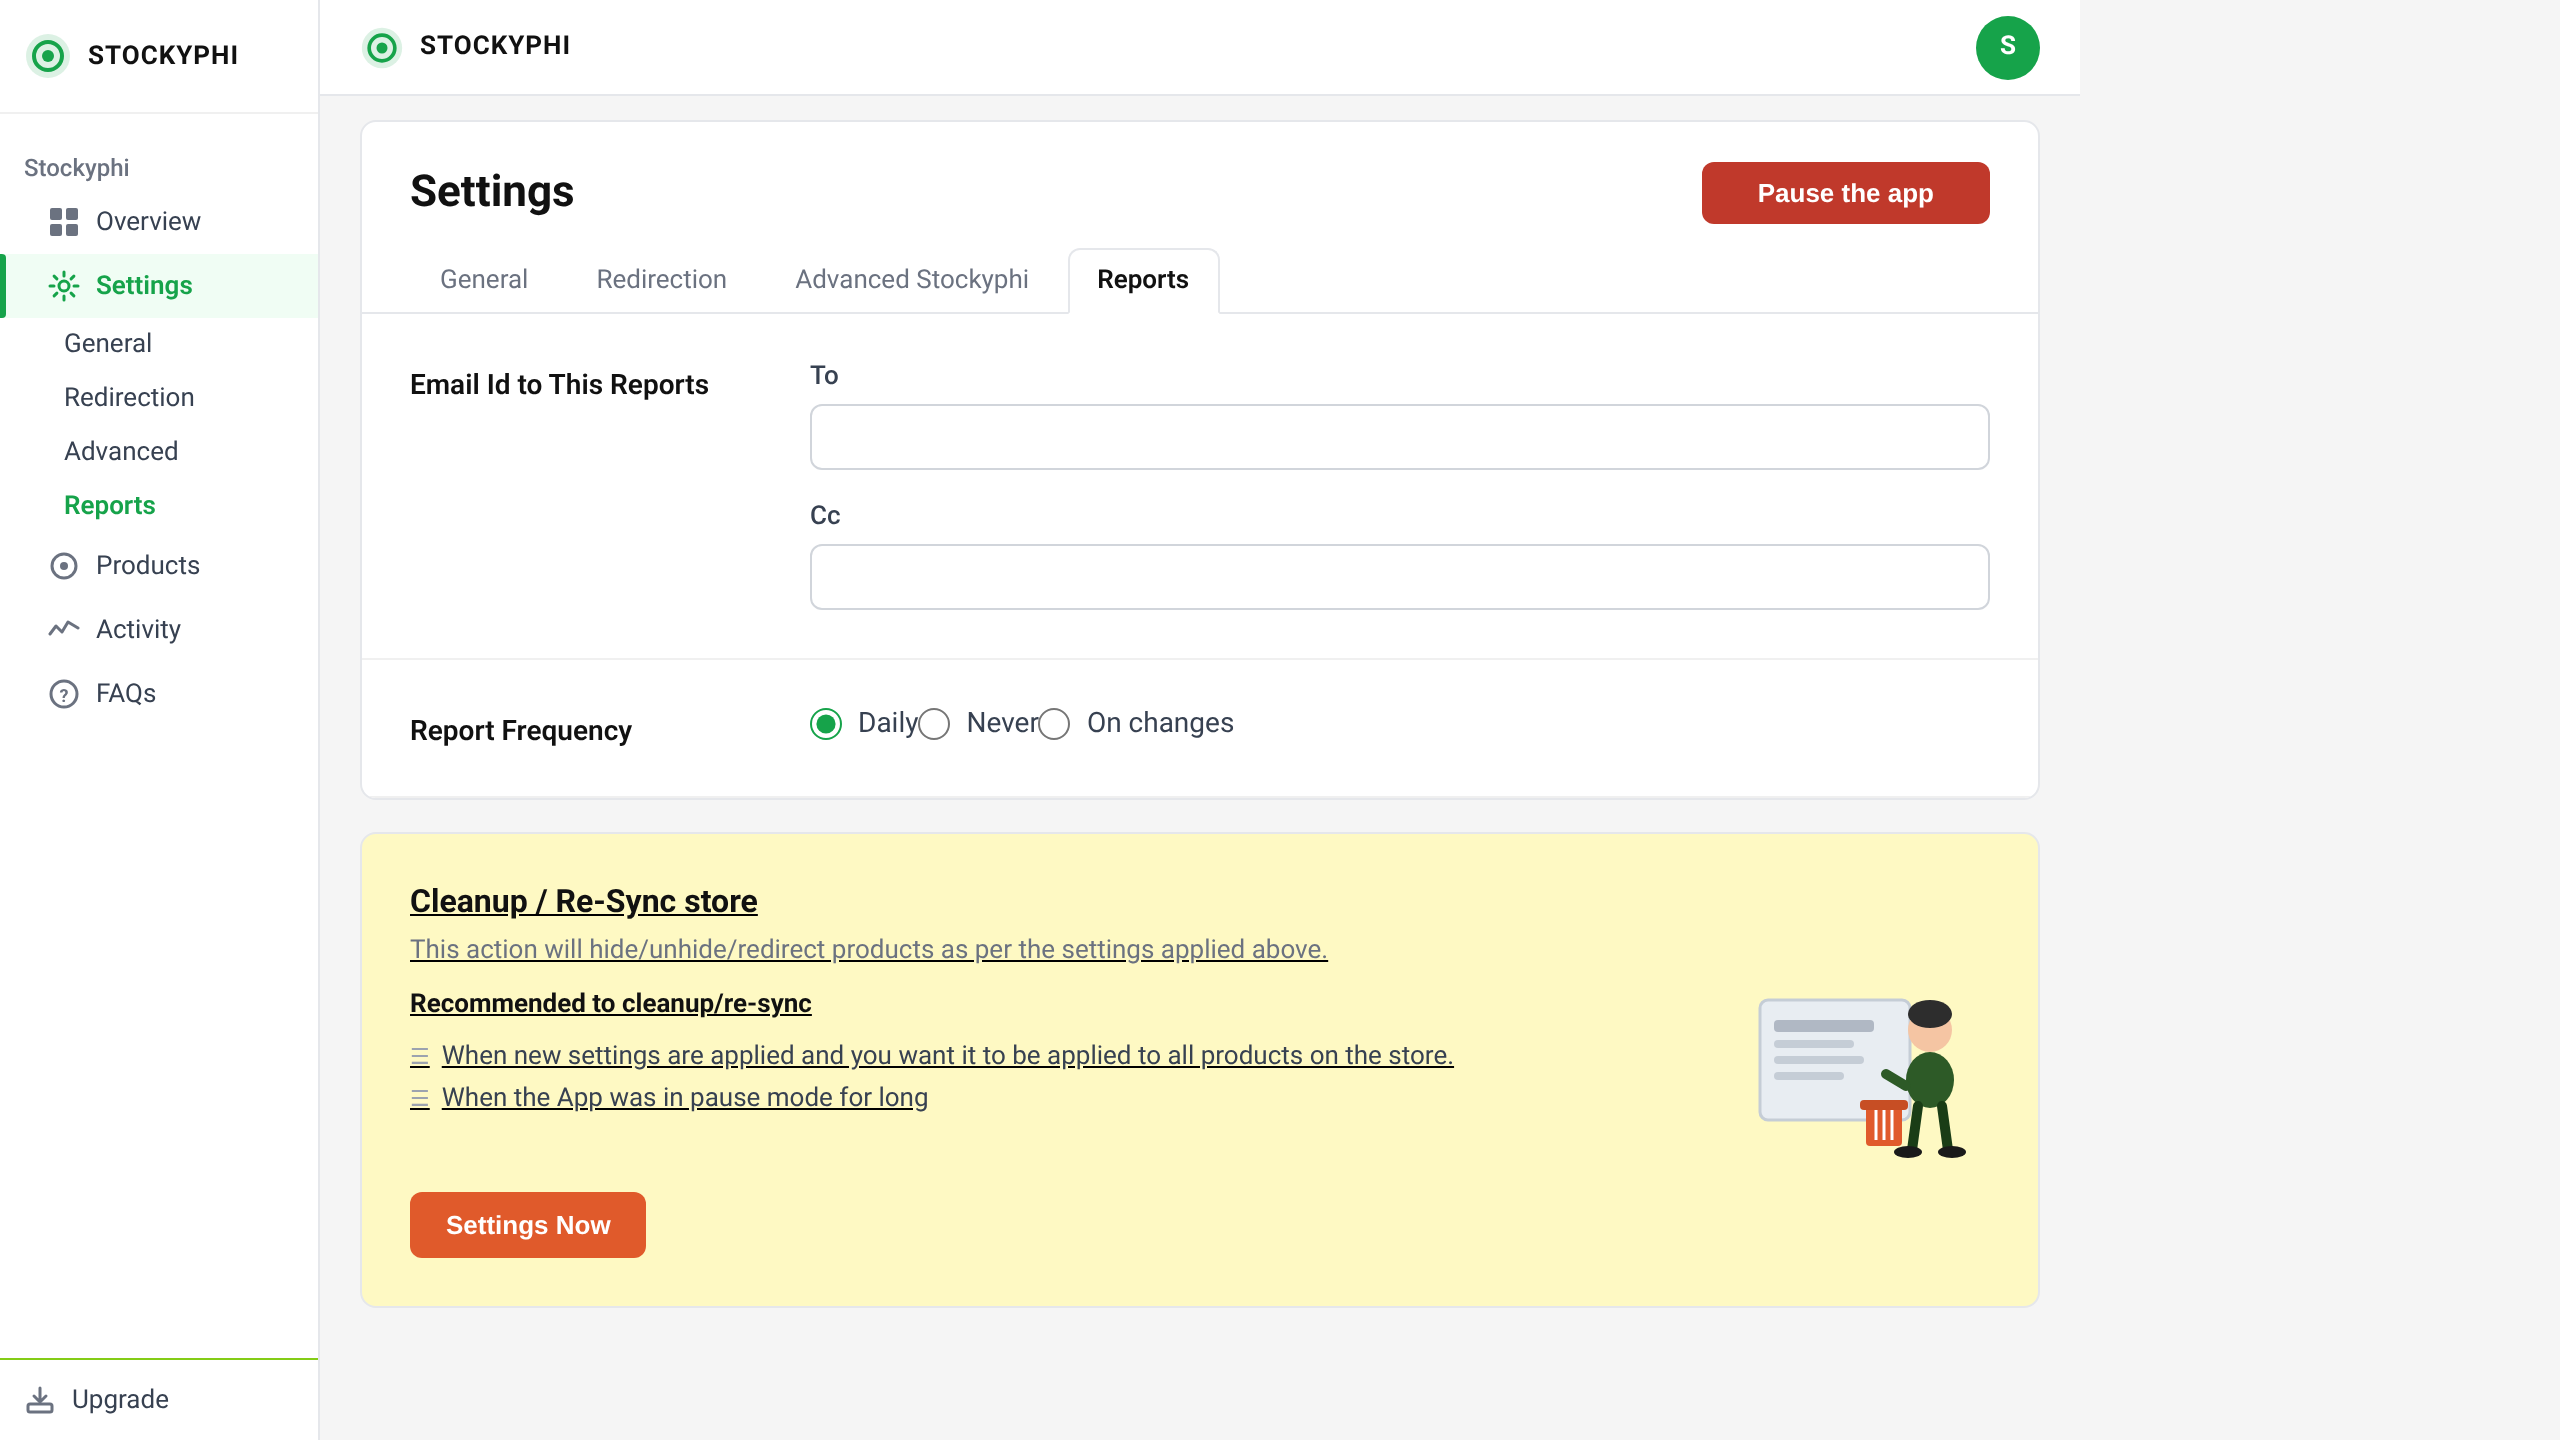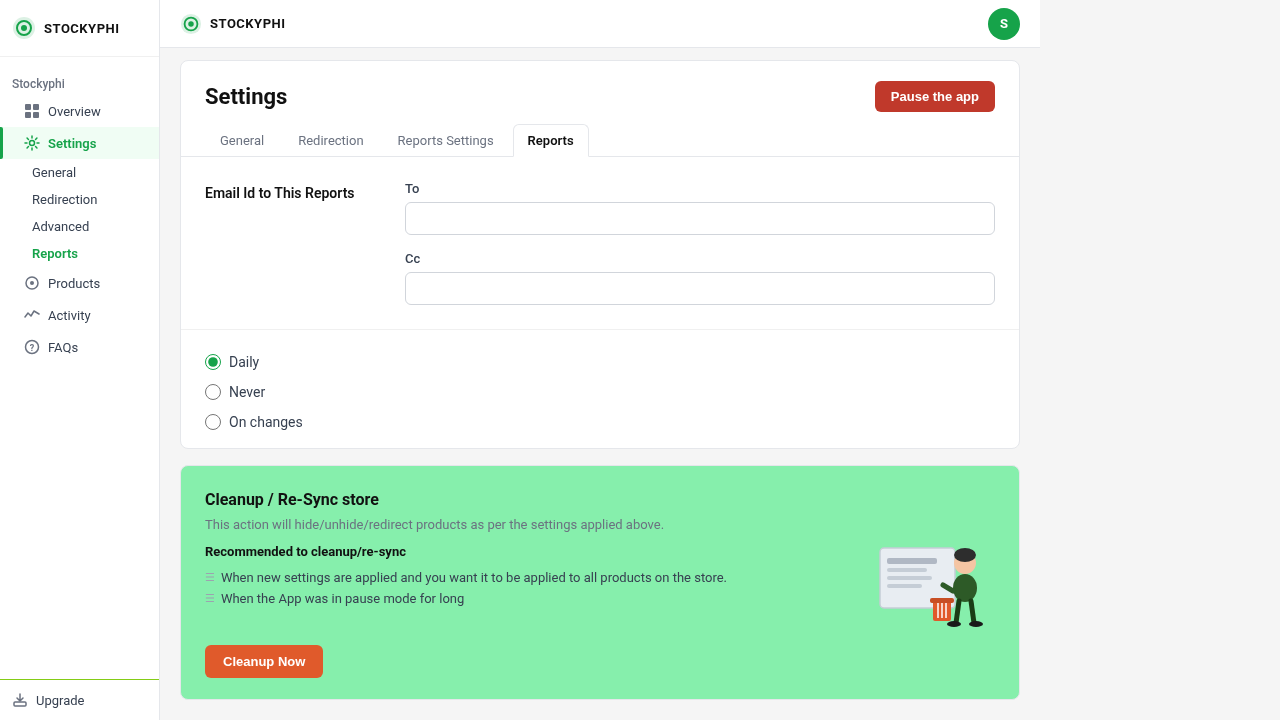--- a/index.html
+++ b/index.html
@@ -123,21 +123,21 @@
     .page-title {
       font-size: 22px;
       font-weight: 700;
       color: #111;
     }
     .pause-btn {
       background: #c0392b;
       color: #fff;
       border: none;
       border-radius: 6px;
-      padding: 8px 16px;
+      padding: 8px 28px;
       font-size: 13px;
       font-weight: 600;
       cursor: pointer;
     }
 
     
     .tabs {
       display: flex;
       gap: 4px;
       padding: 12px 24px 0;
@@ -194,48 +194,48 @@
       padding: 8px 12px;
       font-size: 13px;
       color: #111;
       outline: none;
       margin-bottom: 16px;
     }
 
     
     .radio-group {
       display: flex;
-      flex-direction: column;
-      gap: 14px;
+      flex-direction: row;
     }
     .radio-item {
       display: flex;
       align-items: center;
       gap: 8px;
       cursor: pointer;
     }
     .radio-input {
       width: 16px;
       height: 16px;
       accent-color: #16a34a;
       cursor: pointer;
     }
     .radio-label {
       font-size: 14px;
       color: #374151;
     }
 
     
     .cleanup-card {
-      background: #86efac;
+      background: #fef9c3;
       border-radius: 8px;
       border: 1px solid #e5e7eb;
       padding: 24px;
       position: relative;
       overflow: hidden;
+      text-decoration: underline;
     }
     .cleanup-title {
       font-size: 16px;
       font-weight: 700;
       color: #111;
       margin-bottom: 8px;
     }
     .cleanup-description {
       font-size: 13px;
       color: #6b7280;
@@ -410,35 +410,36 @@
 
       <div class="card">
         <div class="card-header">
           <h1 class="page-title">Settings</h1>
           <button class="pause-btn">Pause the app</button>
         </div>
 
         <div class="tabs">
           <div class="tab">General</div>
           <div class="tab">Redirection</div>
-          <div class="tab">Reports Settings</div>
+          <div class="tab">Advanced Stockyphi</div>
           <div class="tab active">Reports</div>
         </div>
 
         <div class="form-section">
           <div class="form-section-label">Email Id to This Reports</div>
           <div class="form-section-content">
             <div class="field-label">To</div>
             <input class="text-input" type="text" value="" style="">
             <div class="field-label">Cc</div>
             <input class="text-input" type="text" value="" style="margin-bottom: 0px;">
           </div>
         </div>
 
         <div class="form-section">
+          <div class="form-section-label">Report Frequency</div>
           <div class="form-section-content">
             <div class="radio-group">
               <label class="radio-item">
                 <input class="radio-input" type="radio" name="frequency" checked="" style="">
                 <span class="radio-label">Daily</span>
               </label>
               <label class="radio-item">
                 <input class="radio-input" type="radio" name="frequency" style="">
                 <span class="radio-label">Never</span>
               </label>
@@ -456,21 +457,21 @@
         <p class="cleanup-description">This action will hide/unhide/redirect products as per the settings applied above.</p>
         <div class="cleanup-recommended">Recommended to cleanup/re-sync</div>
         <ul class="cleanup-list">
           <li>
               <span>When new settings are applied and you want it to be applied to all products on the store.</span>
             </li>
           <li>
               <span>When the App was in pause mode for long</span>
             </li>
         </ul>
-        <button class="cleanup-btn">Cleanup Now</button>
+        <button class="cleanup-btn">Settings Now</button>
 
         
         <div class="cleanup-illustration">
           <svg viewBox="0 0 120 100" xmlns="http://www.w3.org/2000/svg">
 
             <rect x="5" y="15" width="75" height="60" rx="4" fill="#e8edf2" stroke="#c5cdd6" stroke-width="1.5"></rect>
 
             <rect x="12" y="25" width="50" height="6" rx="2" fill="#b0b8c4"></rect>
             <rect x="12" y="35" width="40" height="4" rx="2" fill="#c5cdd6"></rect>
             <rect x="12" y="43" width="45" height="4" rx="2" fill="#c5cdd6"></rect>

